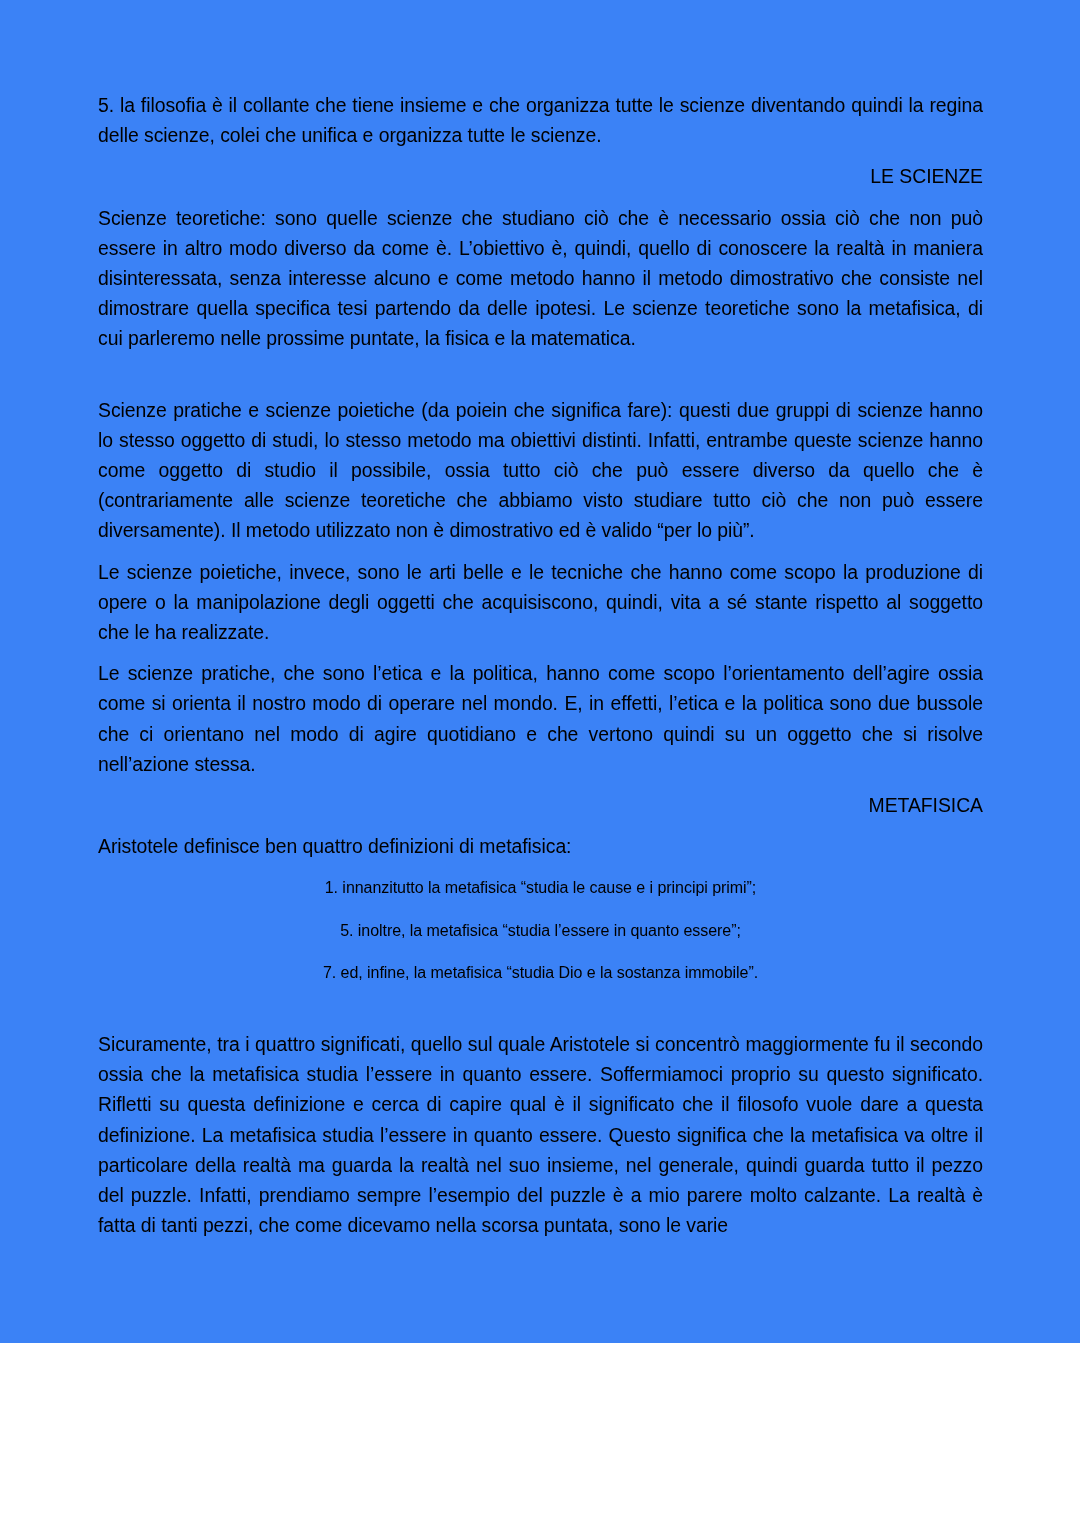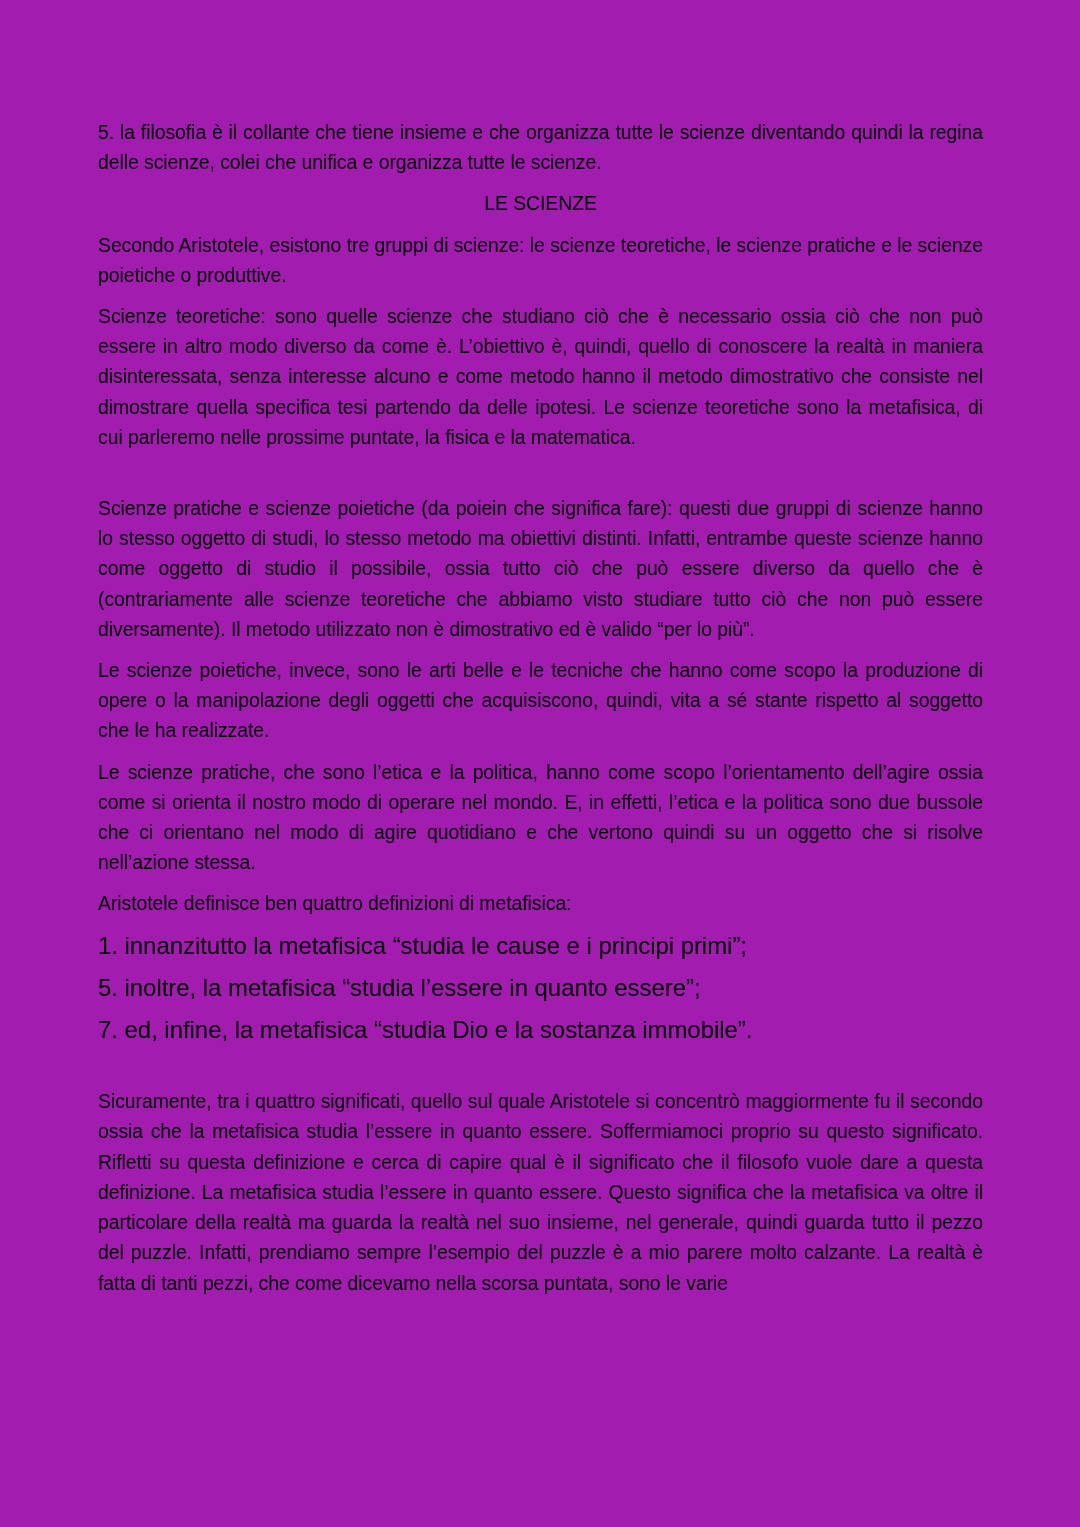--- a/index.html
+++ b/index.html
@@ -11,71 +11,71 @@
   body {
     width: 1080px;
     height: 1527px;
     font-family: "Liberation Sans", sans-serif;
     color: #000000;
     -webkit-font-smoothing: antialiased;
   }
   .page {
     position: relative;
     width: 1080px;
-    height: 1527px;
-    background: #a21caf;
+    height: 1343px;
+    background: #3b82f6;
     box-sizing: border-box;
-    padding: 117px 97px 0 98px;
+    padding: 90px 97px 0 98px;
   }
   .doc-body {
     width: 885px;
   }
   p.para {
     margin: 0 0 11px 0;
     font-size: 19.4px;
     line-height: 30.2px;
     text-align: justify;
     text-justify: inter-word;
     letter-spacing: -0.05px;
     word-spacing: 0px;
     hyphens: none;
   }
   p.heading {
     margin: 0 0 11px 0;
     font-size: 19.4px;
     line-height: 30.2px;
-    text-align: center;
+    text-align: right;
     letter-spacing: -0.05px;
   }
   p.listitem {
     margin: 12px 0 11px 0;
-    font-size: 24px;
+    font-size: 16px;
     line-height: 30.2px;
-    text-align: left;
+    text-align: center;
     letter-spacing: -0.05px;
   }
   .spacer-line {
     height: 30px;
     line-height: 30px;
     font-size: 19.4px;
   }
 </style>
 </head>
 <body>
 
 <div class="page">
   <div class="doc-body" id="doc-body">
       <p class="para">5. la filosofia è il collante che tiene insieme e che organizza tutte le scienze diventando quindi la regina delle scienze, colei che unifica e organizza tutte le scienze.</p>
       <p class="heading">LE SCIENZE</p>
-      <p class="para">Secondo Aristotele, esistono tre gruppi di scienze: le scienze teoretiche, le scienze pratiche e le scienze poietiche o produttive.</p>
       <p class="para">Scienze teoretiche: sono quelle scienze che studiano ciò che è necessario ossia ciò che non può essere in altro modo diverso da come è. L’obiettivo è, quindi, quello di conoscere la realtà in maniera disinteressata, senza interesse alcuno e come metodo hanno il metodo dimostrativo che consiste nel dimostrare quella specifica tesi partendo da delle ipotesi. Le scienze teoretiche sono la metafisica, di cui parleremo nelle prossime puntate, la fisica e la matematica.</p>
       <div class="spacer-line">&nbsp;</div>
       <p class="para">Scienze pratiche e scienze poietiche (da poiein che significa fare): questi due gruppi di scienze hanno lo stesso oggetto di studi, lo stesso metodo ma obiettivi distinti. Infatti, entrambe queste scienze hanno come oggetto di studio il possibile, ossia tutto ciò che può essere diverso da quello che è (contrariamente alle scienze teoretiche che abbiamo visto studiare tutto ciò che non può essere diversamente). Il metodo utilizzato non è dimostrativo ed è valido “per lo più”.</p>
       <p class="para">Le scienze poietiche, invece, sono le arti belle e le tecniche che hanno come scopo la produzione di opere o la manipolazione degli oggetti che acquisiscono, quindi, vita a sé stante rispetto al soggetto che le ha realizzate.</p>
       <p class="para">Le scienze pratiche, che sono l’etica e la politica, hanno come scopo l’orientamento dell’agire ossia come si orienta il nostro modo di operare nel mondo. E, in effetti, l’etica e la politica sono due bussole che ci orientano nel modo di agire quotidiano e che vertono quindi su un oggetto che si risolve nell’azione stessa.</p>
+      <p class="heading">METAFISICA</p>
       <p class="para">Aristotele definisce ben quattro definizioni di metafisica:</p>
       <p class="listitem">1. innanzitutto la metafisica “studia le cause e i principi primi”;</p>
       <p class="listitem">5. inoltre, la metafisica “studia l’essere in quanto essere”;</p>
       <p class="listitem">7. ed, infine, la metafisica “studia Dio e la sostanza immobile”.</p>
       <div class="spacer-line">&nbsp;</div>
       <p class="para">Sicuramente, tra i quattro significati, quello sul quale Aristotele si concentrò maggiormente fu il secondo ossia che la metafisica studia l’essere in quanto essere. Soffermiamoci proprio su questo significato. Rifletti su questa definizione e cerca di capire qual è il significato che il filosofo vuole dare a questa definizione. La metafisica studia l’essere in quanto essere. Questo significa che la metafisica va oltre il particolare della realtà ma guarda la realtà nel suo insieme, nel generale, quindi guarda tutto il pezzo del puzzle. Infatti, prendiamo sempre l’esempio del puzzle è a mio parere molto calzante. La realtà è fatta di tanti pezzi, che come dicevamo nella scorsa puntata, sono le varie</p>
     </div>
 </div>
 
 </body></html>

